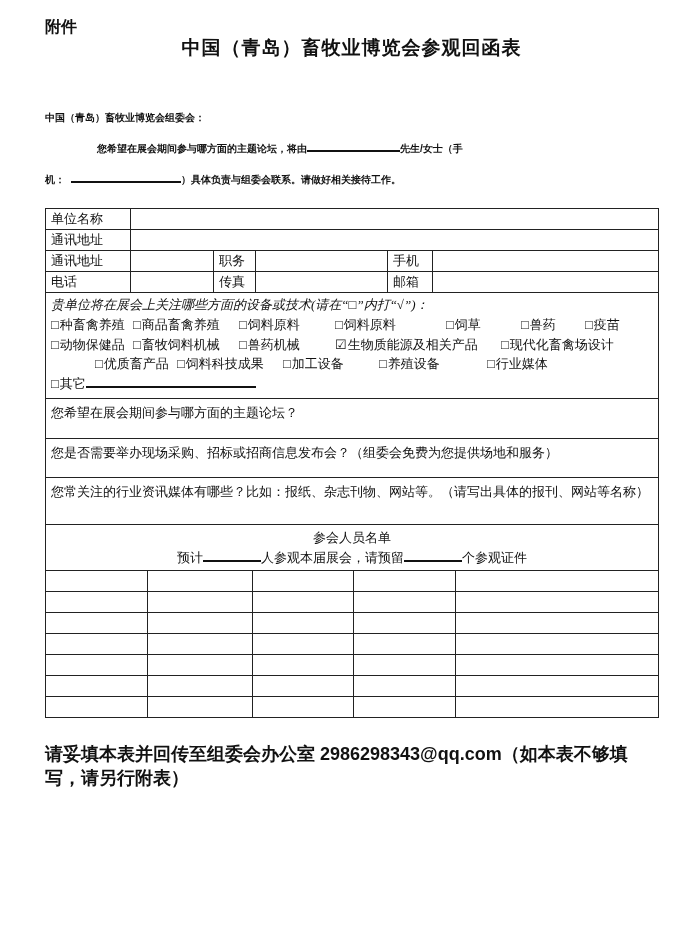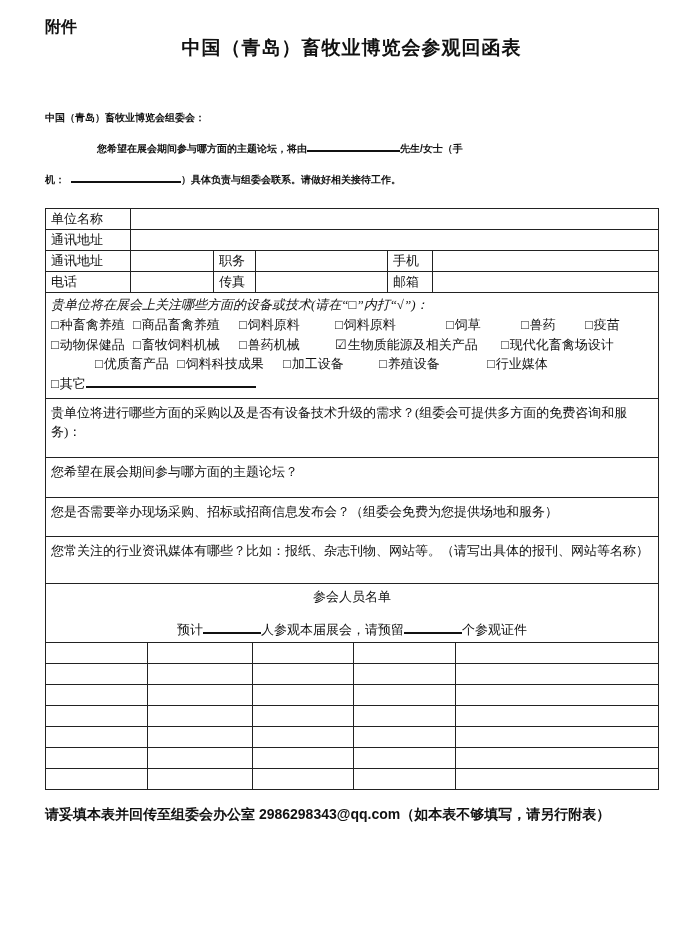--- a/index.html
+++ b/index.html
@@ -72,27 +72,27 @@
   td.q { vertical-align:top; padding-top:4px; }
   td.q1 { height:59px; }
   td.q2 { height:65px; }
   td.q3 { height:39px; }
   td.q4 { height:40px; }
   td.q5 { height:47px;font-family:Liberation Serif, serif; }
   .q-text { line-height:19px; }
 
   td.roster-head { height:43px; text-align:center; padding:2px; vertical-align:middle; }
   .roster-title    { line-height:21px; }
-  .roster-estimate { line-height:20px;margin-top:13px; }
+  .roster-estimate { line-height:20px; }
   tr.roster-hdr td { height:21px; }
 
   .footer {
-    margin-top:16px;
-    font-family:"Liberation Sans", sans-serif;
-    font-weight:bold; font-size:14px;
+    margin-top:24px;
+    font-family:"Liberation Sans", sans-serif;
+    font-weight:bold; font-size:18px;
   }
 </style>
 </head>
 <body>
 
 <div class="page">
 
   <div class="attachment">附件</div>
 
   <div class="title">中国（青岛）畜牧业博览会参观回函表</div>
@@ -162,25 +162,20 @@
               <span class="cb-item"><span class="cb-box">□</span><span>饲料科技成果</span></span>
               <span class="cb-item"><span class="cb-box">□</span><span>加工设备</span></span>
               <span class="cb-item"><span class="cb-box">□</span><span>养殖设备</span></span>
               <span class="cb-item"><span class="cb-box">□</span><span>行业媒体</span></span>
             </div>
           <div class="cb-other"><span class="cb-box">□</span><span>其它</span><span class="blank blank-other"></span></div>
         </td>
       </tr>
 
       <tr>
-        <td colspan="6" class="q q1">
-          <div class="q-text">贵单位将进行哪些方面的采购以及是否有设备技术升级的需求？(组委会可提供多方面的免费咨询和服务)：</div>
-        </td>
-      </tr>
-      <tr>
         <td colspan="6" class="q q4">
           <div class="q-text">您希望在展会期间参与哪方面的主题论坛？</div>
         </td>
       </tr>
       <tr>
         <td colspan="6" class="q q3">
           <div class="q-text">您是否需要举办现场采购、招标或招商信息发布会？（组委会免费为您提供场地和服务）</div>
         </td>
       </tr>
       <tr>

